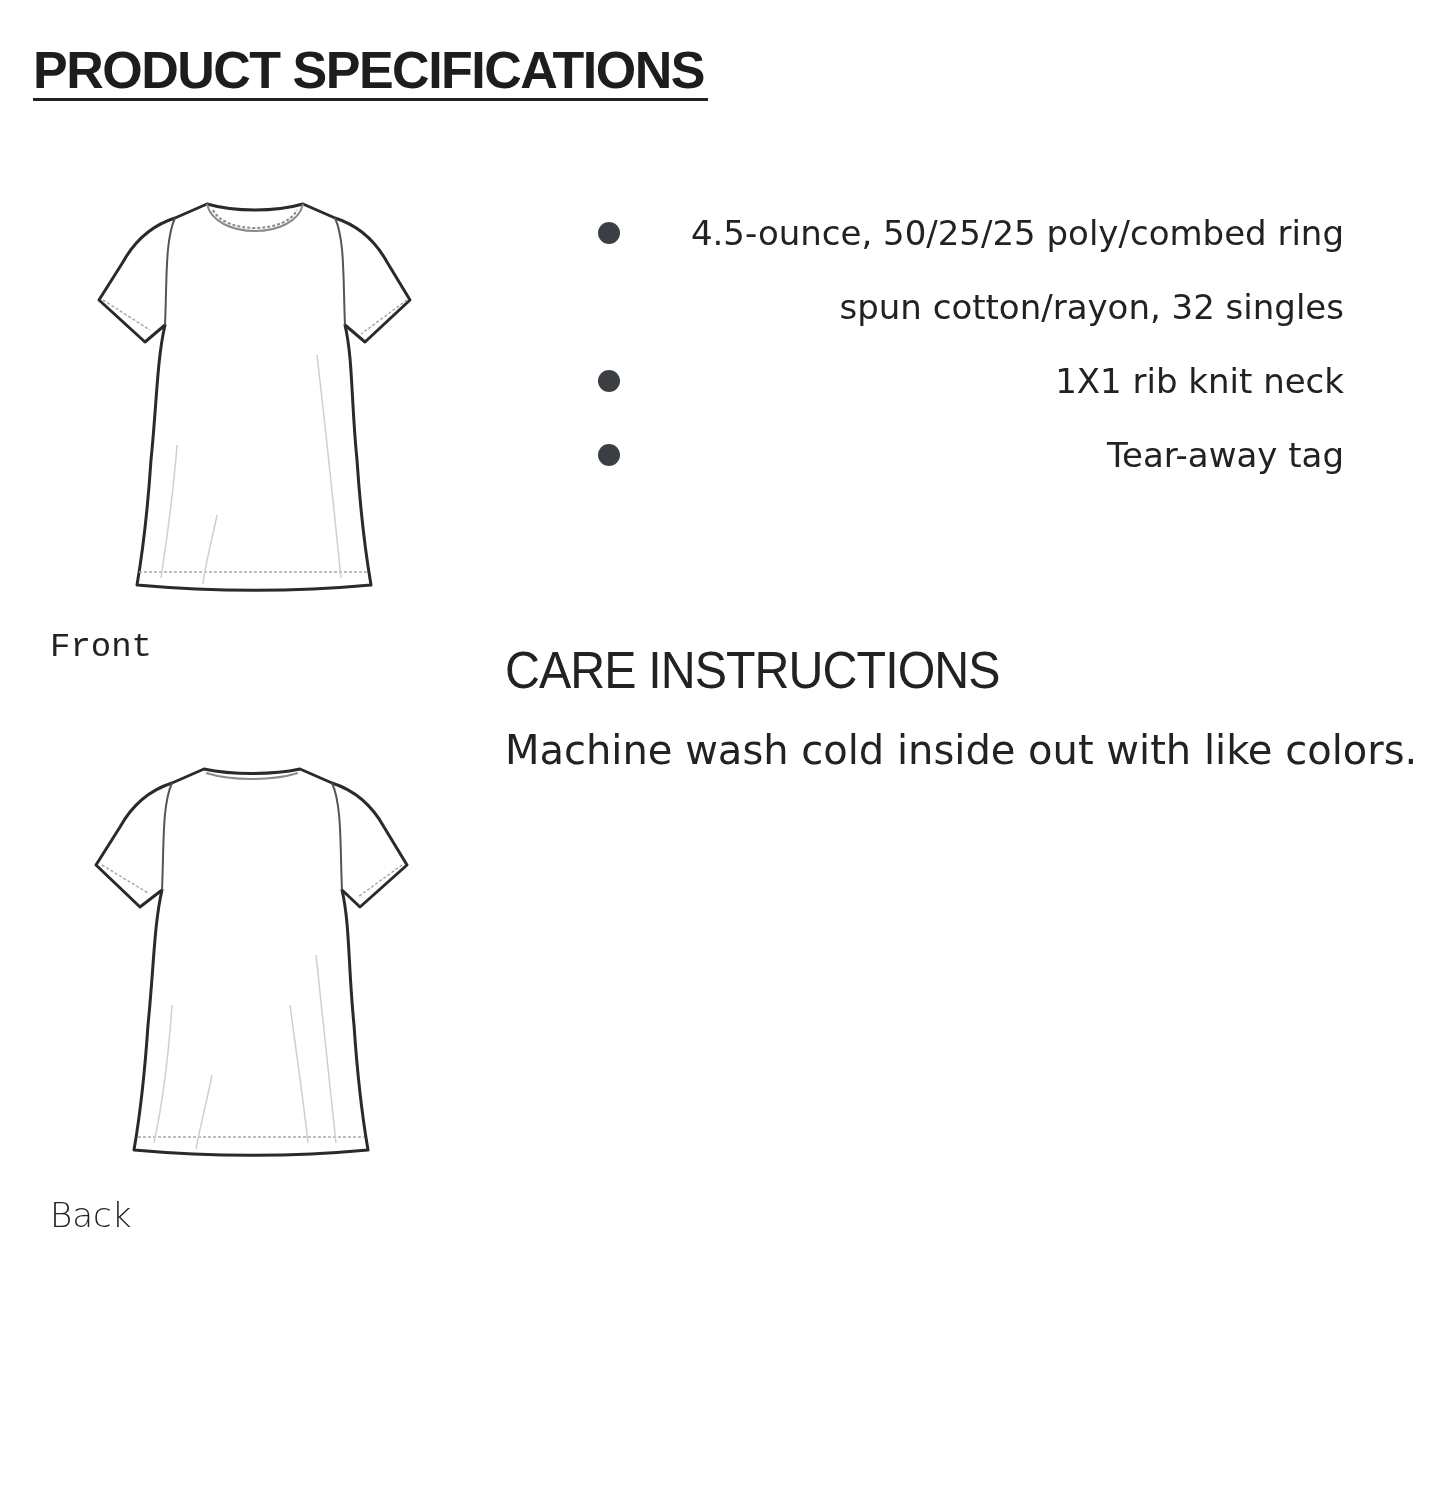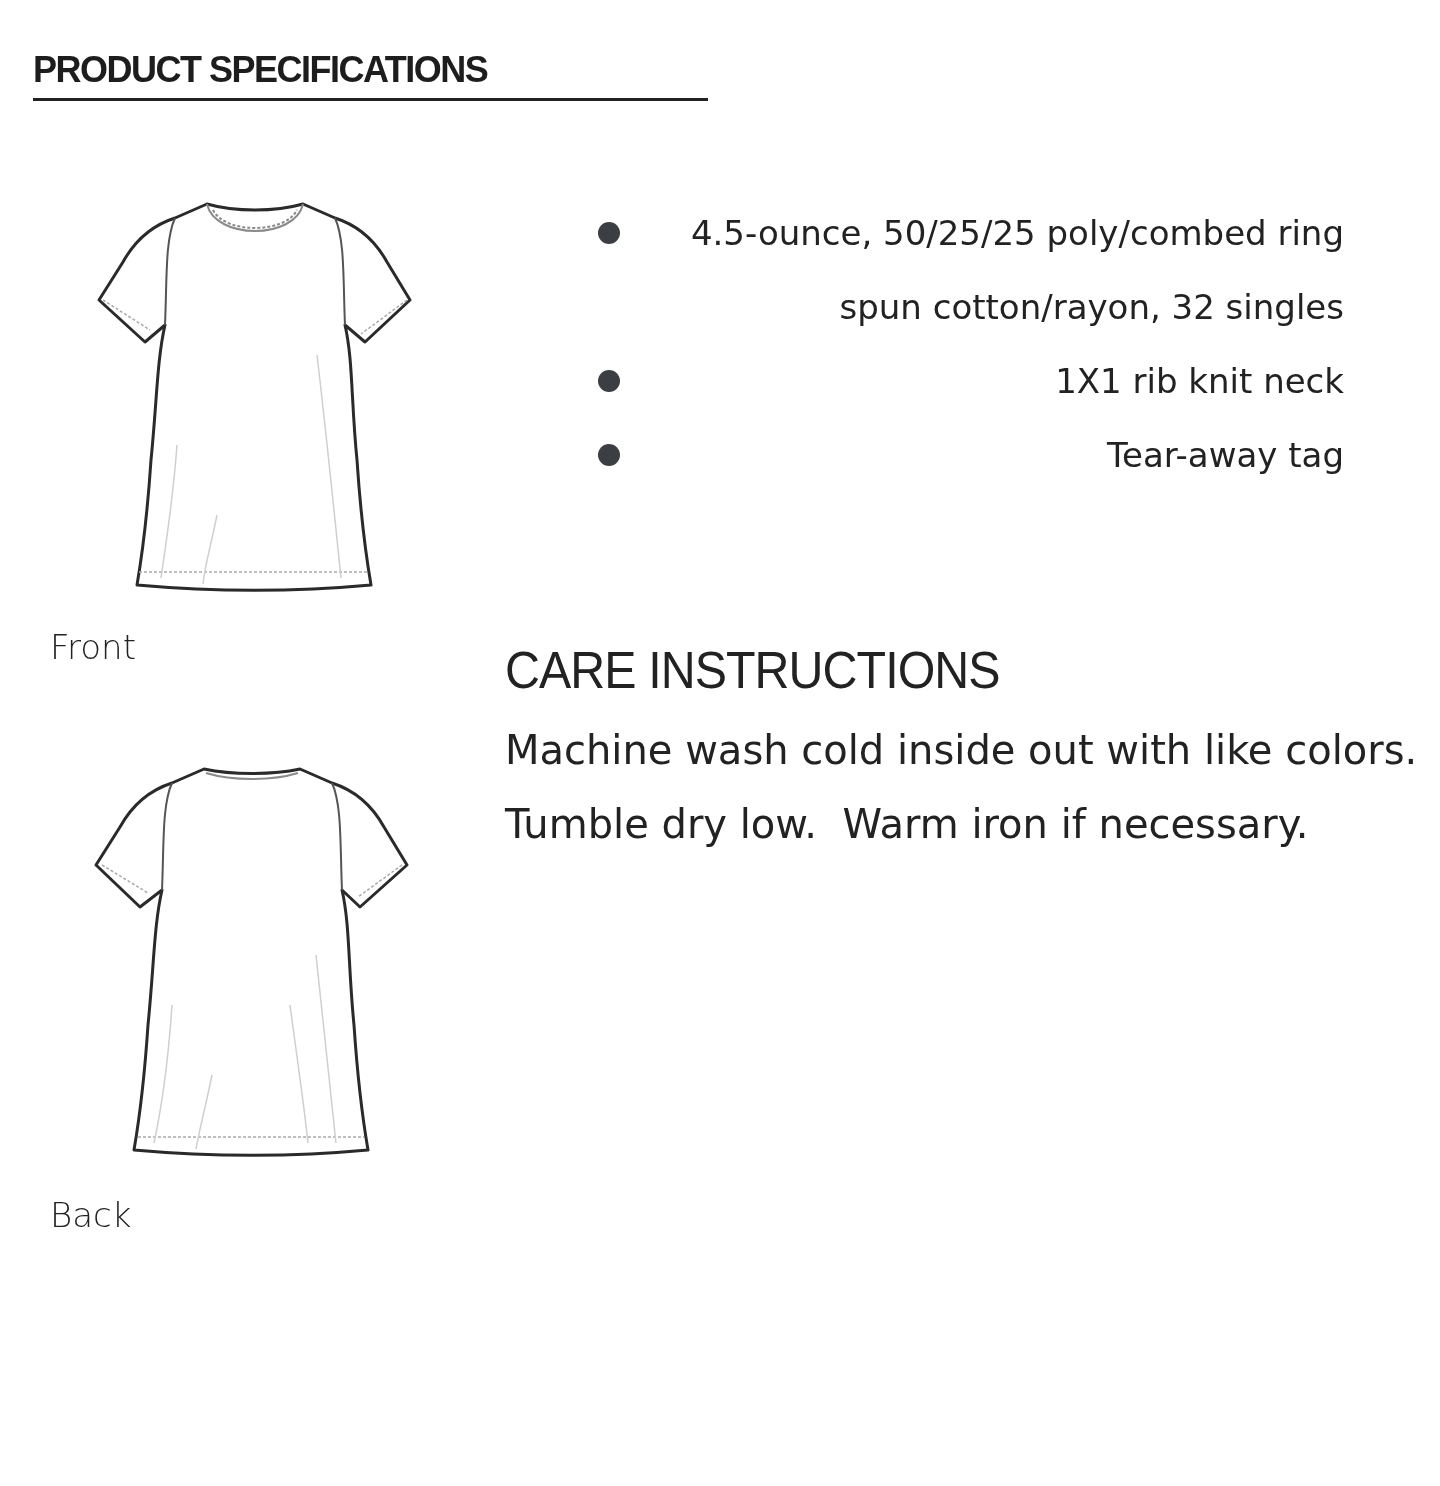--- a/index.html
+++ b/index.html
@@ -3,36 +3,36 @@
   <meta charset="utf-8">
   <style>
     html, body { margin: 0; padding: 0; background: #ffffff; }
     body {
       width: 1440px; height: 1486px; position: relative; overflow: hidden;
       font-family: "DejaVu Sans", sans-serif; color: #222222;
     }
     .title {
       position: absolute; left: 33px; top: 40px;
       font-family: "Liberation Sans", sans-serif; font-weight: bold;
-      font-size: 36px; letter-spacing: -1.5px; color: #1d1d1d;
+      font-size: 52px; letter-spacing: -1.5px; color: #1d1d1d;
       line-height: 60px; margin: 0;
     }
     .title-underline {
       position: absolute; left: 33px; top: 98px; width: 675px; height: 3px;
       background: #222222;
     }
     .shirt { position: absolute; }
     .shirt svg { display: block; }
     .shirt-front { left: 95px; top: 200px; }
     .shirt-back { left: 92px; top: 765px; }
     .caption {
       position: absolute; font-family: "DejaVu Sans", sans-serif;
       font-weight: 300; font-size: 34px; color: #222222; line-height: 40px;
     }
-    .caption-front { left: 50px; top: 627px; }
+    .caption-front { left: 50px; top: 627px; font-family: Liberation Mono, monospace; }
     .caption-back { left: 50px; top: 1195px; }
     .specs {
       position: absolute; left: 596px; top: 196px; margin: 0; padding: 0;
       list-style: none;
       text-align: right;
     }
     .spec-item {
       position: relative; padding-left: 48px;
       font-family: "DejaVu Sans", sans-serif; font-size: 34px;
       line-height: 74px; color: #222222; white-space: nowrap;
@@ -125,14 +125,13 @@
   </li>
   <li class="spec-item">
     <span class="bullet"></span>
     <span class="spec-text">Tear-away tag</span>
   </li>
 </ul>
 
 <h2 class="care-heading">CARE INSTRUCTIONS</h2>
 <div class="care-lines">
   <div class="care-line">Machine wash cold inside out with like colors.</div>
-  <div class="care-line">Tumble dry low.  Warm iron if necessary.</div>
 </div>
 
 </body></html>

